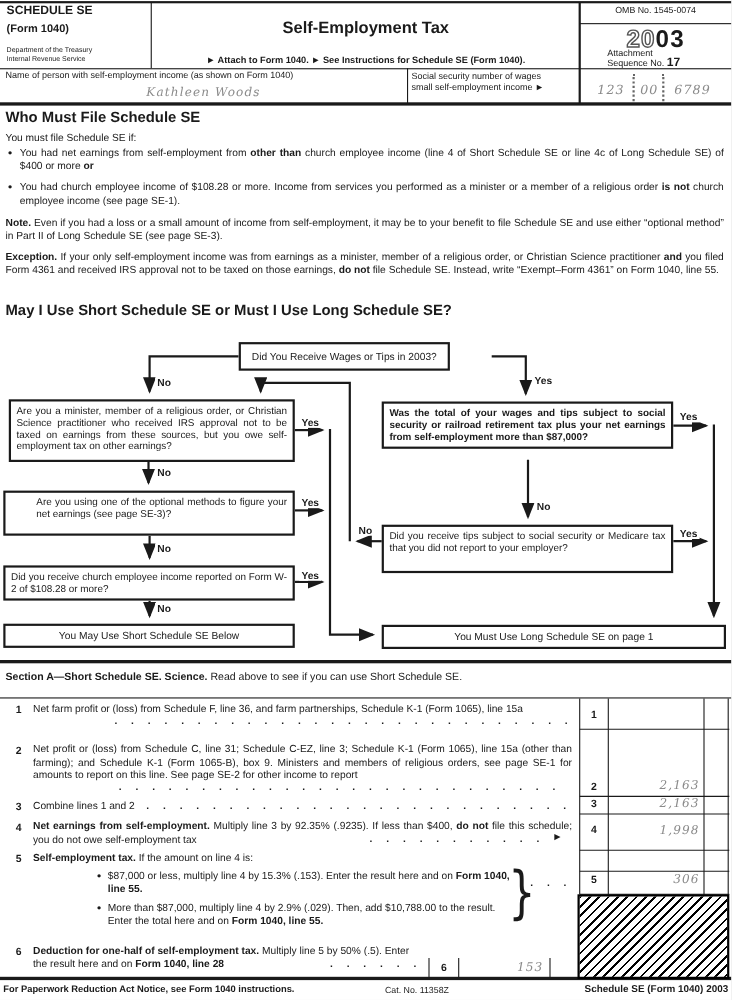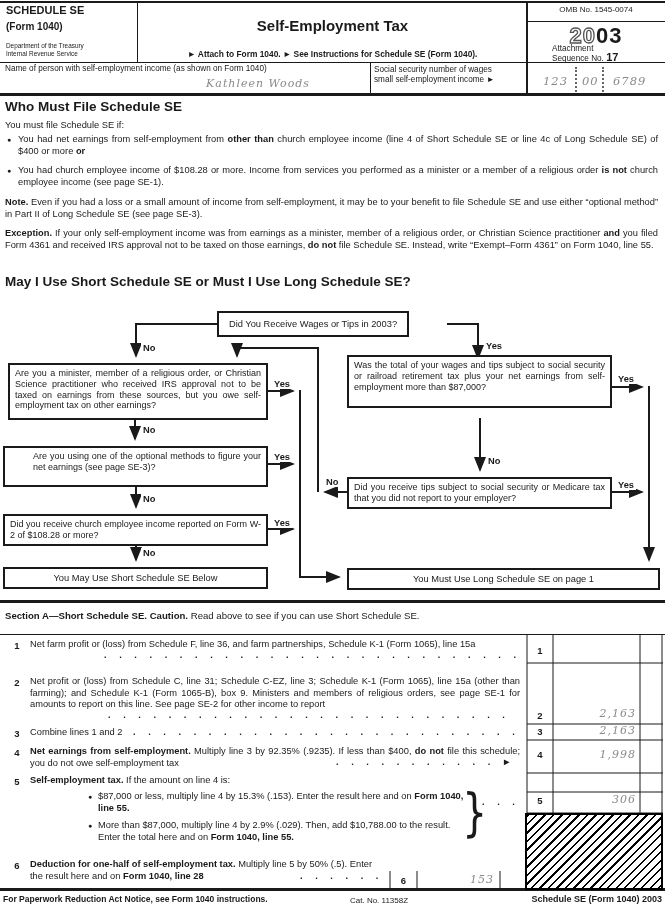--- a/index.html
+++ b/index.html
@@ -91,21 +91,21 @@
 
   <div class="abs b" style="left:140px;top:17px;width:385px;text-align:center;font-size:15px;">Self-Employment Tax</div>
   <div class="abs b" style="left:140px;top:49px;width:385px;text-align:center;font-size:8.4px;">► Attach to Form 1040.  ► See Instructions for Schedule SE (Form 1040).</div>
 
   <div class="abs" style="left:527px;top:5px;width:138px;text-align:center;font-size:8px;">OMB No. 1545-0074</div>
   <div class="abs b" style="left:527px;top:23px;width:138px;text-align:center;font-size:22px;letter-spacing:1px;"><span class="outline20">20</span><span>03</span></div>
   <div class="abs small" style="left:552px;top:44px;">Attachment</div>
   <div class="abs small" style="left:552px;top:53px;"><span>Sequence No. </span><span class="b" style="font-size:11px;">17</span></div>
 
   <div class="abs small" style="left:5px;top:64px;">Name of person with self-employment income (as shown on Form 1040)</div>
-  <div class="abs hw" style="left:60px;top:77px;width:250px;text-align:right;">Kathleen Woods</div>
+  <div class="abs hw" style="left:60px;top:77px;width:250px;text-align:center;">Kathleen Woods</div>
   <div class="abs small" style="left:374px;top:65px;">Social security number of wages</div>
   <div class="abs small" style="left:374px;top:75px;">small self-employment income ►</div>
   <div class="abs hw" style="left:543px;top:74px;font-size:11.5px;">123</div>
   <div class="abs hw" style="left:582px;top:74px;font-size:11.5px;">00</div>
   <div class="abs hw" style="left:613px;top:74px;font-size:11.5px;">6789</div>
   <div class="dotsep" style="left:575px;"></div>
   <div class="dotsep" style="left:602px;"></div>
 
   <div class="abs b" style="left:5px;top:99px;font-size:13.5px;">Who Must File Schedule SE</div>
   <div class="abs txt" style="left:5px;top:120px;">You must file Schedule SE if:</div>
@@ -119,38 +119,38 @@
   <div class="abs txt just" style="left:5px;top:197px;width:653px;"><span class="b">Note.</span><span> Even if you had a loss or a small amount of income from self-employment, it may be to your benefit to file Schedule SE and use either “optional method” in Part II of Long Schedule SE (see page SE-3).</span></div>
   <div class="abs txt just" style="left:5px;top:228px;width:653px;"><span class="b">Exception.</span><span> If your only self-employment income was from earnings as a minister, member of a religious order, or Christian Science practitioner </span><span class="b">and</span><span> you filed Form 4361 and received IRS approval not to be taxed on those earnings, </span><span class="b">do not</span><span> file Schedule SE. Instead, write “Exempt–Form 4361” on Form 1040, line 55.</span></div>
 
   <div class="abs b" style="left:5px;top:274px;font-size:13.5px;">May I Use Short Schedule SE or Must I Use Long Schedule SE?</div>
 
   <div class="fbox center" style="left:217px;top:311px;width:192px;height:26px;font-size:9.3px;">Did You Receive Wages or Tips in 2003?</div>
   <div class="fbox just" style="left:8px;top:363px;width:260px;height:57px;">Are you a minister, member of a religious order, or Christian Science practitioner who received IRS approval not to be taxed on earnings from these sources, but you owe self-employment tax on other earnings?</div>
   <div class="fbox just" style="left:3px;top:446px;width:265px;height:41px;padding-left:28px;">Are you using one of the optional methods to figure your net earnings (see page SE-3)?</div>
   <div class="fbox just" style="left:3px;top:514px;width:265px;height:32px;">Did you receive church employee income reported on Form W-2 of $108.28 or more?</div>
   <div class="fbox center" style="left:3px;top:567px;width:265px;height:22px;font-size:9.3px;">You May Use Short Schedule SE Below</div>
-  <div class="fbox just" style="left:347px;top:355px;width:265px;height:53px;">Was the total of your wages and tips subject to social security or railroad retirement tax plus your net earnings from self-employment more than $87,000?</div>
-  <div class="fbox just" style="left:347px;top:477px;width:265px;height:32px;">Did you receive tips subject to social security or Medicare tax that you did not report to your employer?</div>
+  <div class="fbox just" style="left:347px;top:365px;width:265px;height:43px;font-weight:bold;">Was the total of your wages and tips subject to social security or railroad retirement tax plus your net earnings from self-employment more than $87,000?</div>
+  <div class="fbox just" style="left:347px;top:477px;width:265px;height:44px;">Did you receive tips subject to social security or Medicare tax that you did not report to your employer?</div>
   <div class="fbox center" style="left:347px;top:568px;width:313px;height:22px;font-size:9.3px;">You Must Use Long Schedule SE on page 1</div>
 
   <span class="yn" style="left:141px;top:343px;">No</span>
   <span class="yn" style="left:484px;top:341px;">Yes</span>
   <span class="yn" style="left:272px;top:379px;">Yes</span>
   <span class="yn" style="left:141px;top:425px;">No</span>
   <span class="yn" style="left:272px;top:452px;">Yes</span>
   <span class="yn" style="left:141px;top:494px;">No</span>
   <span class="yn" style="left:272px;top:518px;">Yes</span>
   <span class="yn" style="left:141px;top:548px;">No</span>
   <span class="yn" style="left:616px;top:374px;">Yes</span>
   <span class="yn" style="left:486px;top:456px;">No</span>
   <span class="yn" style="left:616px;top:480px;">Yes</span>
   <span class="yn" style="left:324px;top:477px;">No</span>
 
-  <div class="abs" style="left:5px;top:610px;font-size:9.6px;"><span class="b">Section A—Short Schedule SE. </span><span class="b">Caution.</span><span> Read above to see if you can use Short Schedule SE.</span></div>
+  <div class="abs" style="left:5px;top:610px;font-size:9.6px;"><span class="b">Section A—Short Schedule SE. </span><span class="b">Science.</span><span> Read above to see if you can use Short Schedule SE.</span></div>
 
   <div class="num" style="left:8px;top:640px;width:18px;">1</div>
   <div class="abs txt just" style="left:30px;top:639px;width:490px;"><span>Net farm profit or (loss) from Schedule F, line 36, and farm partnerships, Schedule K-1 (Form 1065), line 15a</span></div>
   <div class="lead" style="left:104px;top:650px;width:412px;">. . . . . . . . . . . . . . . . . . . . . . . . . . . . . . . . . . . .</div>
   <div class="num" style="left:527px;top:645px;">1</div>
   <div class="val hw" style="left:553px;top:644px;width:83px;"></div>
 
   <div class="num" style="left:8px;top:677px;width:18px;">2</div>
   <div class="abs txt just" style="left:30px;top:676px;width:490px;"><span>Net profit or (loss) from Schedule C, line 31; Schedule C-EZ, line 3; Schedule K-1 (Form 1065), line 15a (other than farming); and Schedule K-1 (Form 1065-B), box 9. Ministers and members of religious orders, see page SE-1 for amounts to report on this line. See page SE-2 for other income to report</span></div>
   <div class="lead" style="left:108px;top:710px;width:408px;">. . . . . . . . . . . . . . . . . . . . . . . . . . . . . . . . . . . .</div>

